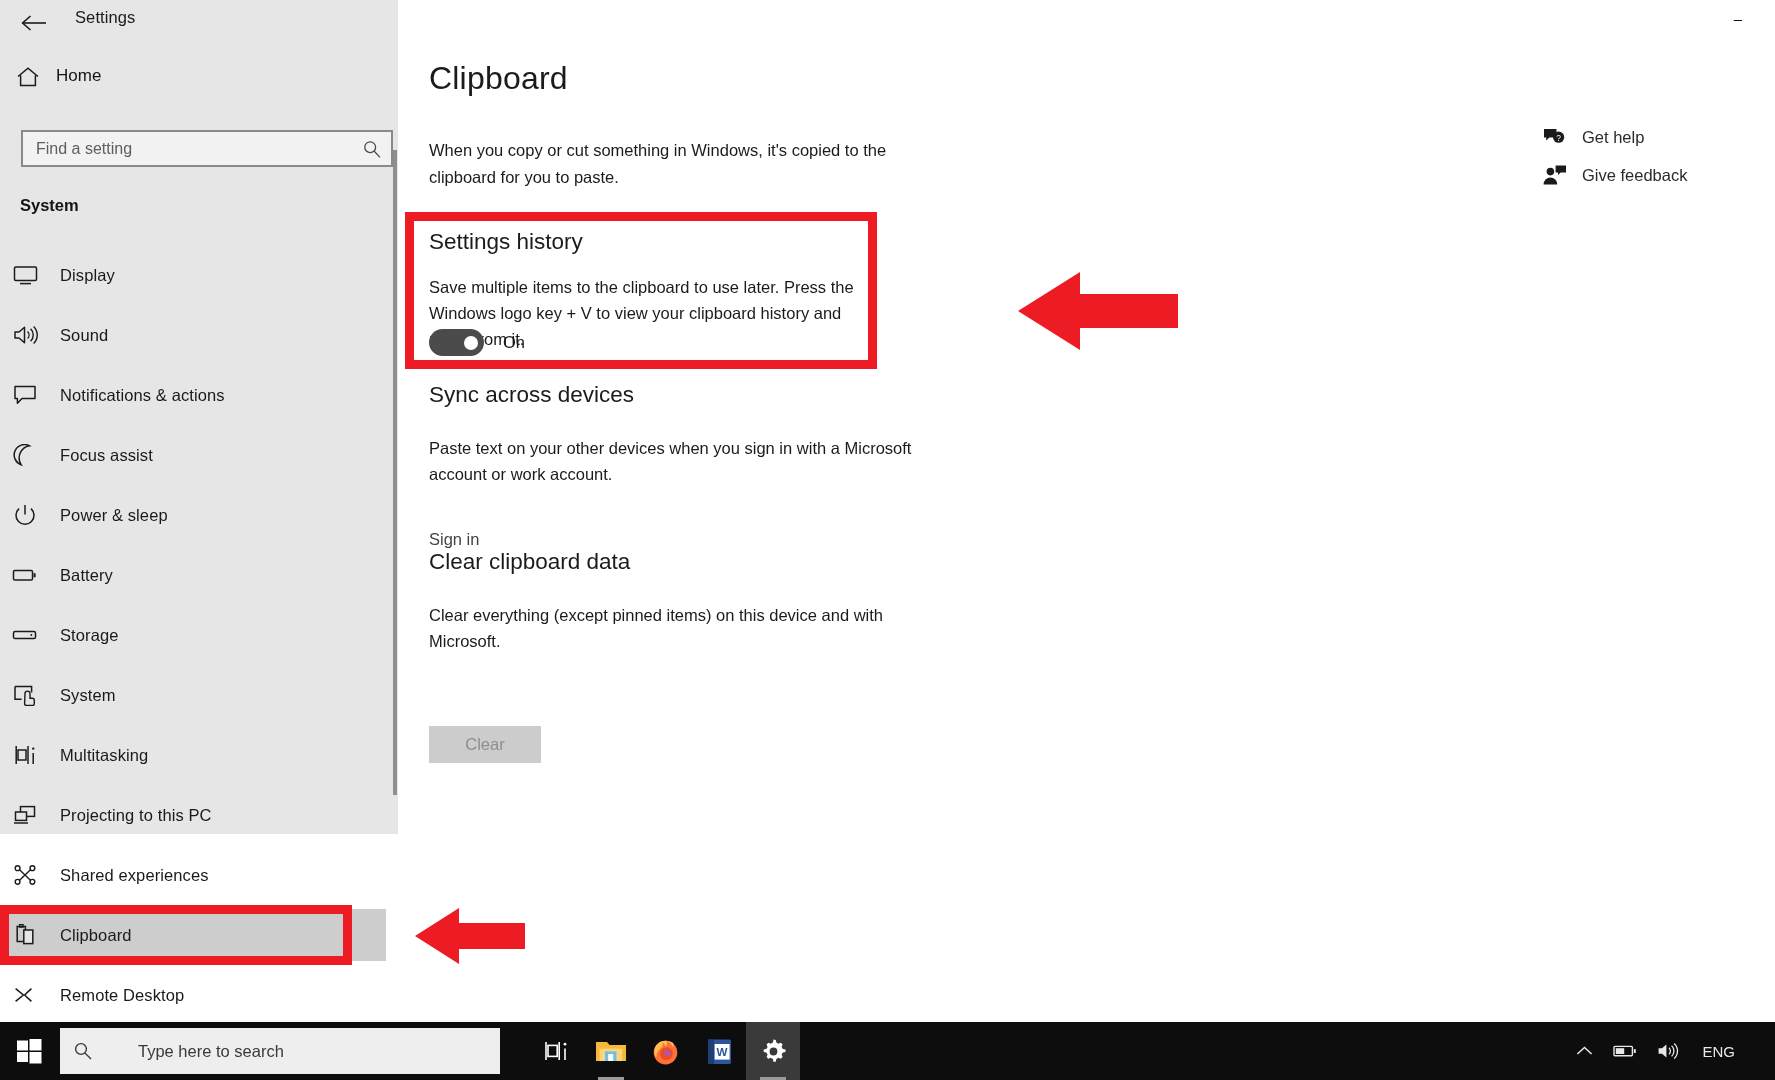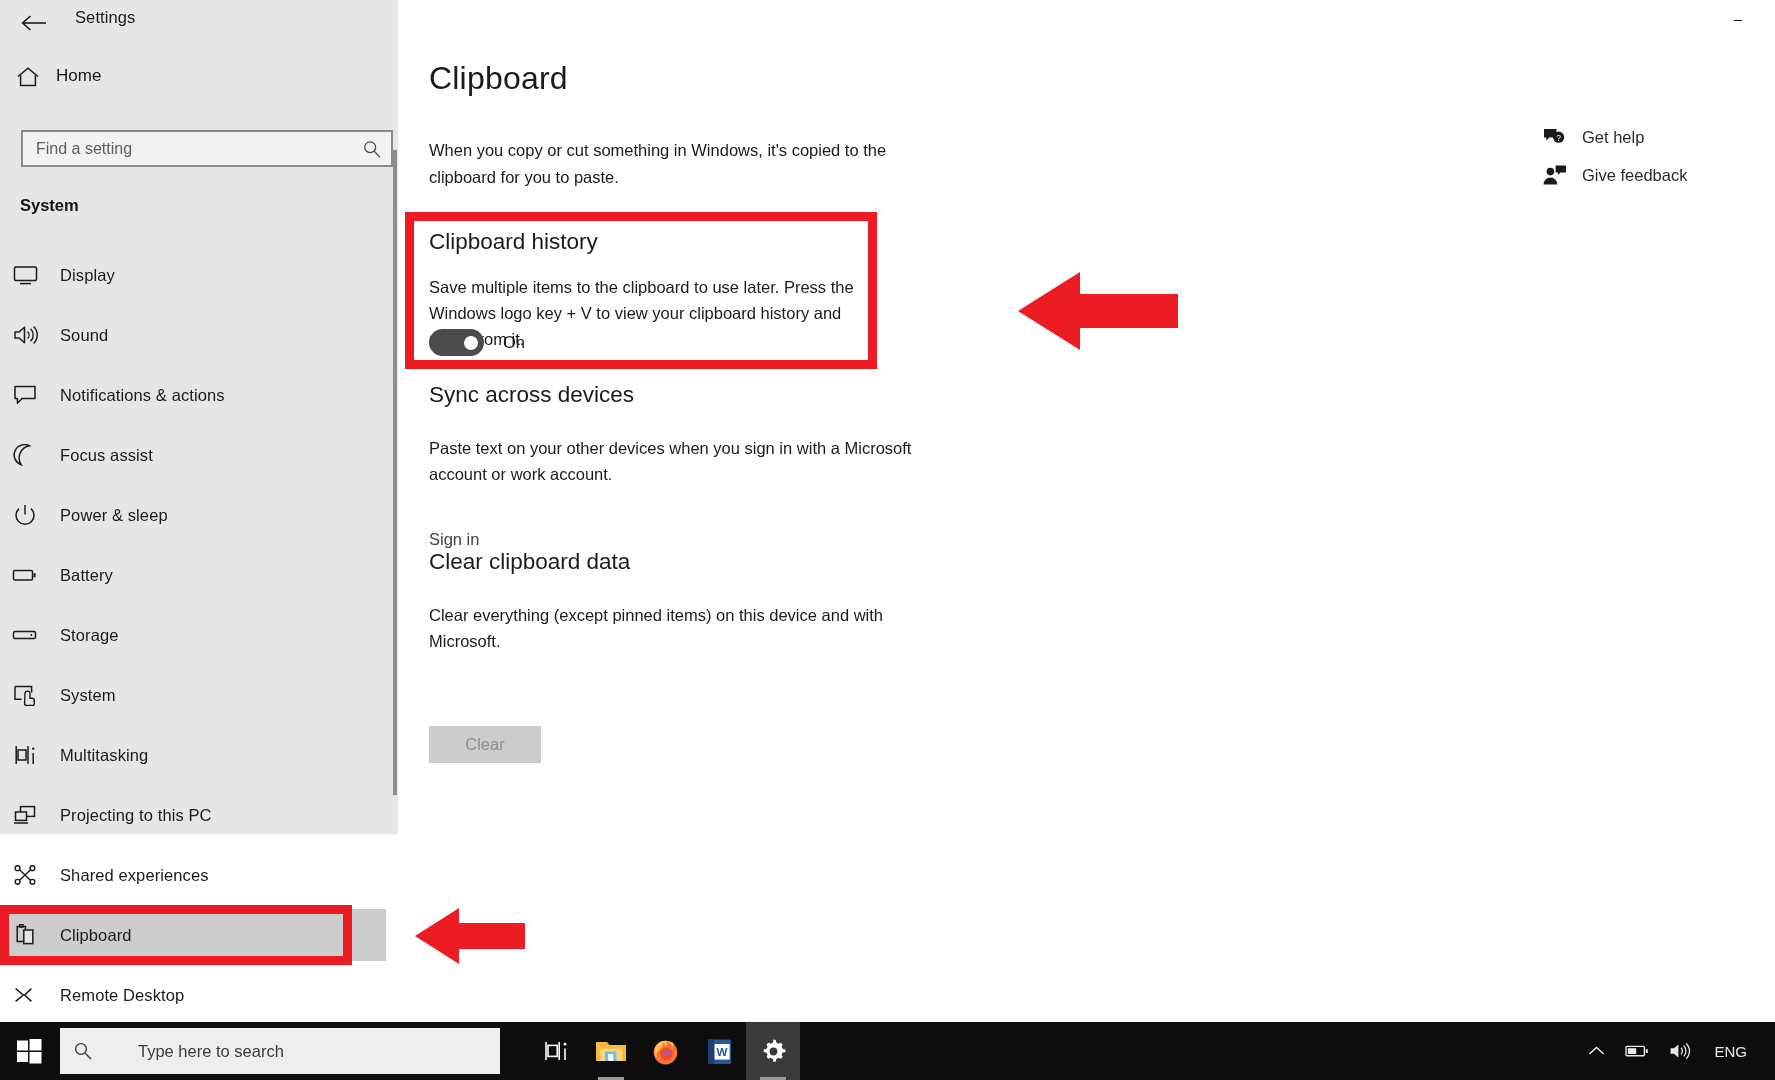--- a/index.html
+++ b/index.html
@@ -235,21 +235,21 @@
     position: relative;
   }
   .tb-icon.active { background: #3a3a3a; }
   .tb-icon.running::after {
     content: ""; position: absolute; bottom: 0; left: 14px;
     width: 26px; height: 3px; background: #9a9a9a;
   }
   .tray {
     position: absolute; right: 0; top: 0;
     height: 58px; display: flex; align-items: center;
-    padding-right: 16px;
+    padding-right: 28px;
   }
   .tray-item { padding: 0 10px; display: flex; align-items: center; }
   .tray-lang { font-size: 15px; color: #e8e8e8; padding: 0 12px; }
 </style>
 </head>
 <body>
 
 <div id="app">
 
   <div class="window">
@@ -438,21 +438,21 @@
     </div>
 
     <div class="content">
 
       <div class="minimize">–</div>
 
       <div class="page-title">Clipboard</div>
       <div class="page-desc">When you copy or cut something in Windows, it's copied to the clipboard for you to paste.</div>
 
       <div class="hist-card">
-        <div class="hist-title">Clipboard history</div>
+        <div class="hist-title">Settings history</div>
         <div class="hist-desc">Save multiple items to the clipboard to use later. Press the Windows logo key + V to view your clipboard history and paste from it.</div>
         <div class="toggle-row">
           <div class="toggle">
             <div class="knob"></div>
           </div>
           <span class="toggle-label">On</span>
         </div>
       </div>
       <div class="hl-box" style="left:7px; top:212px; width:472px; height:157px;"></div>
 

